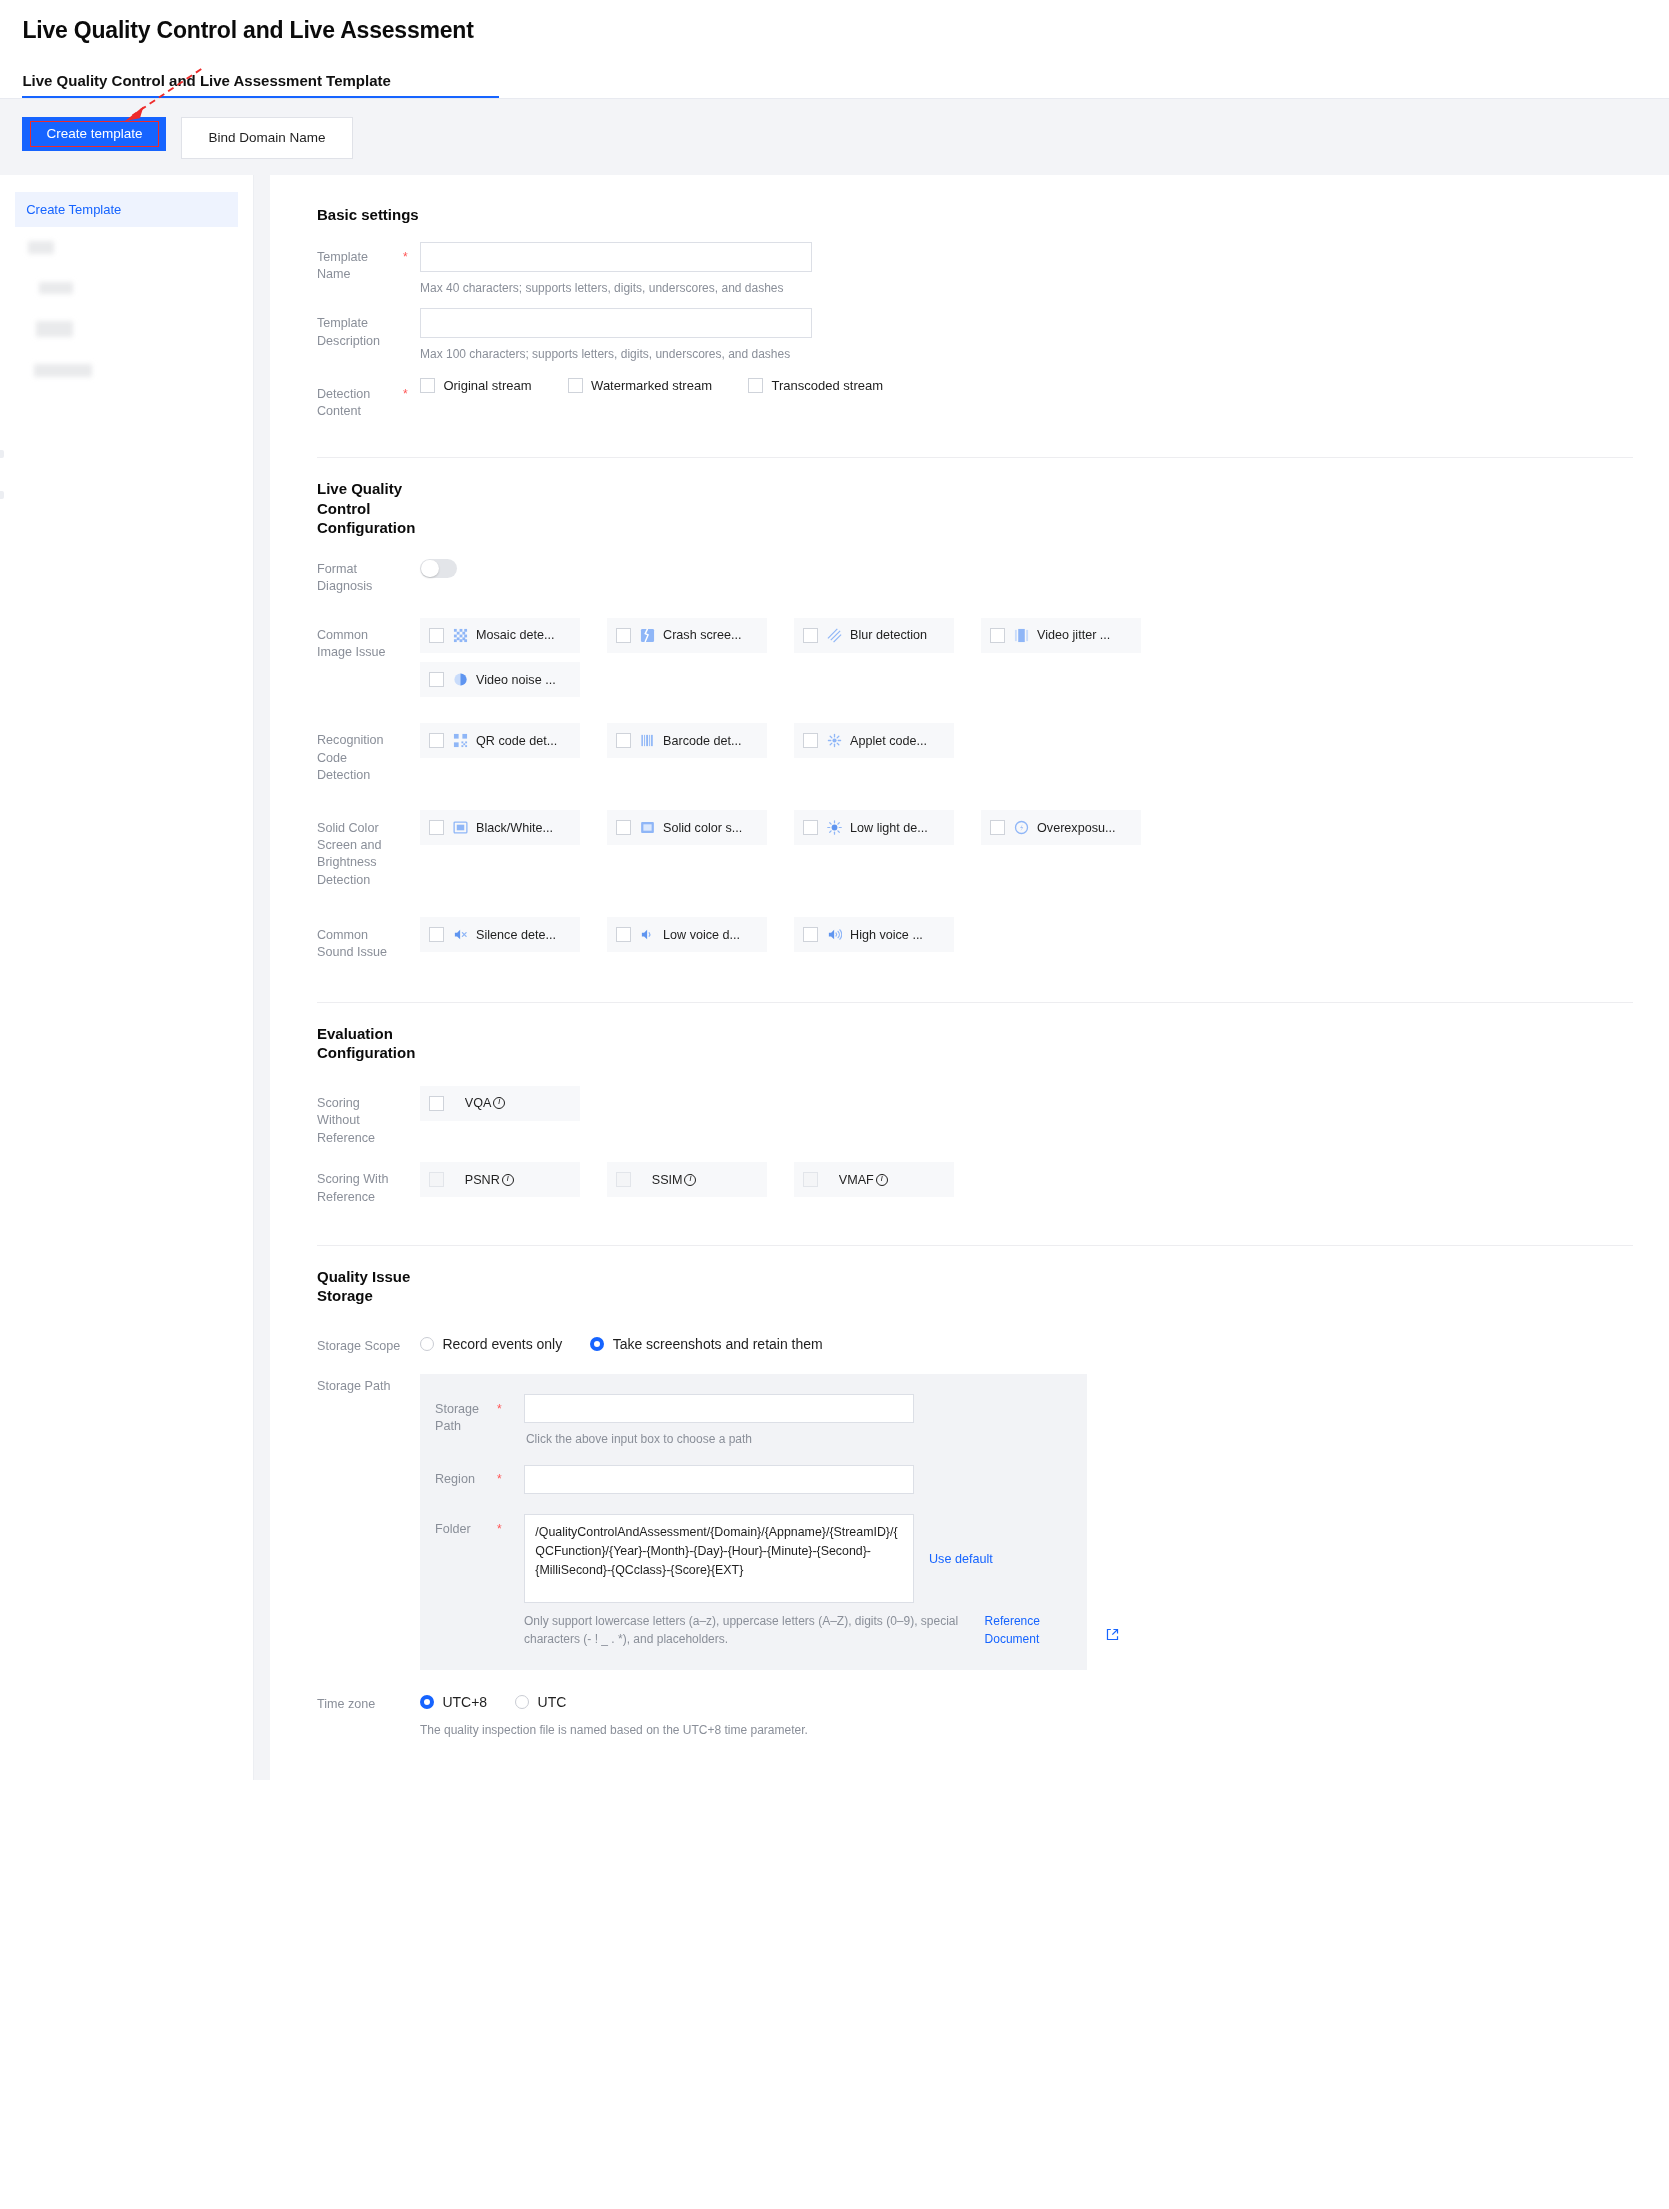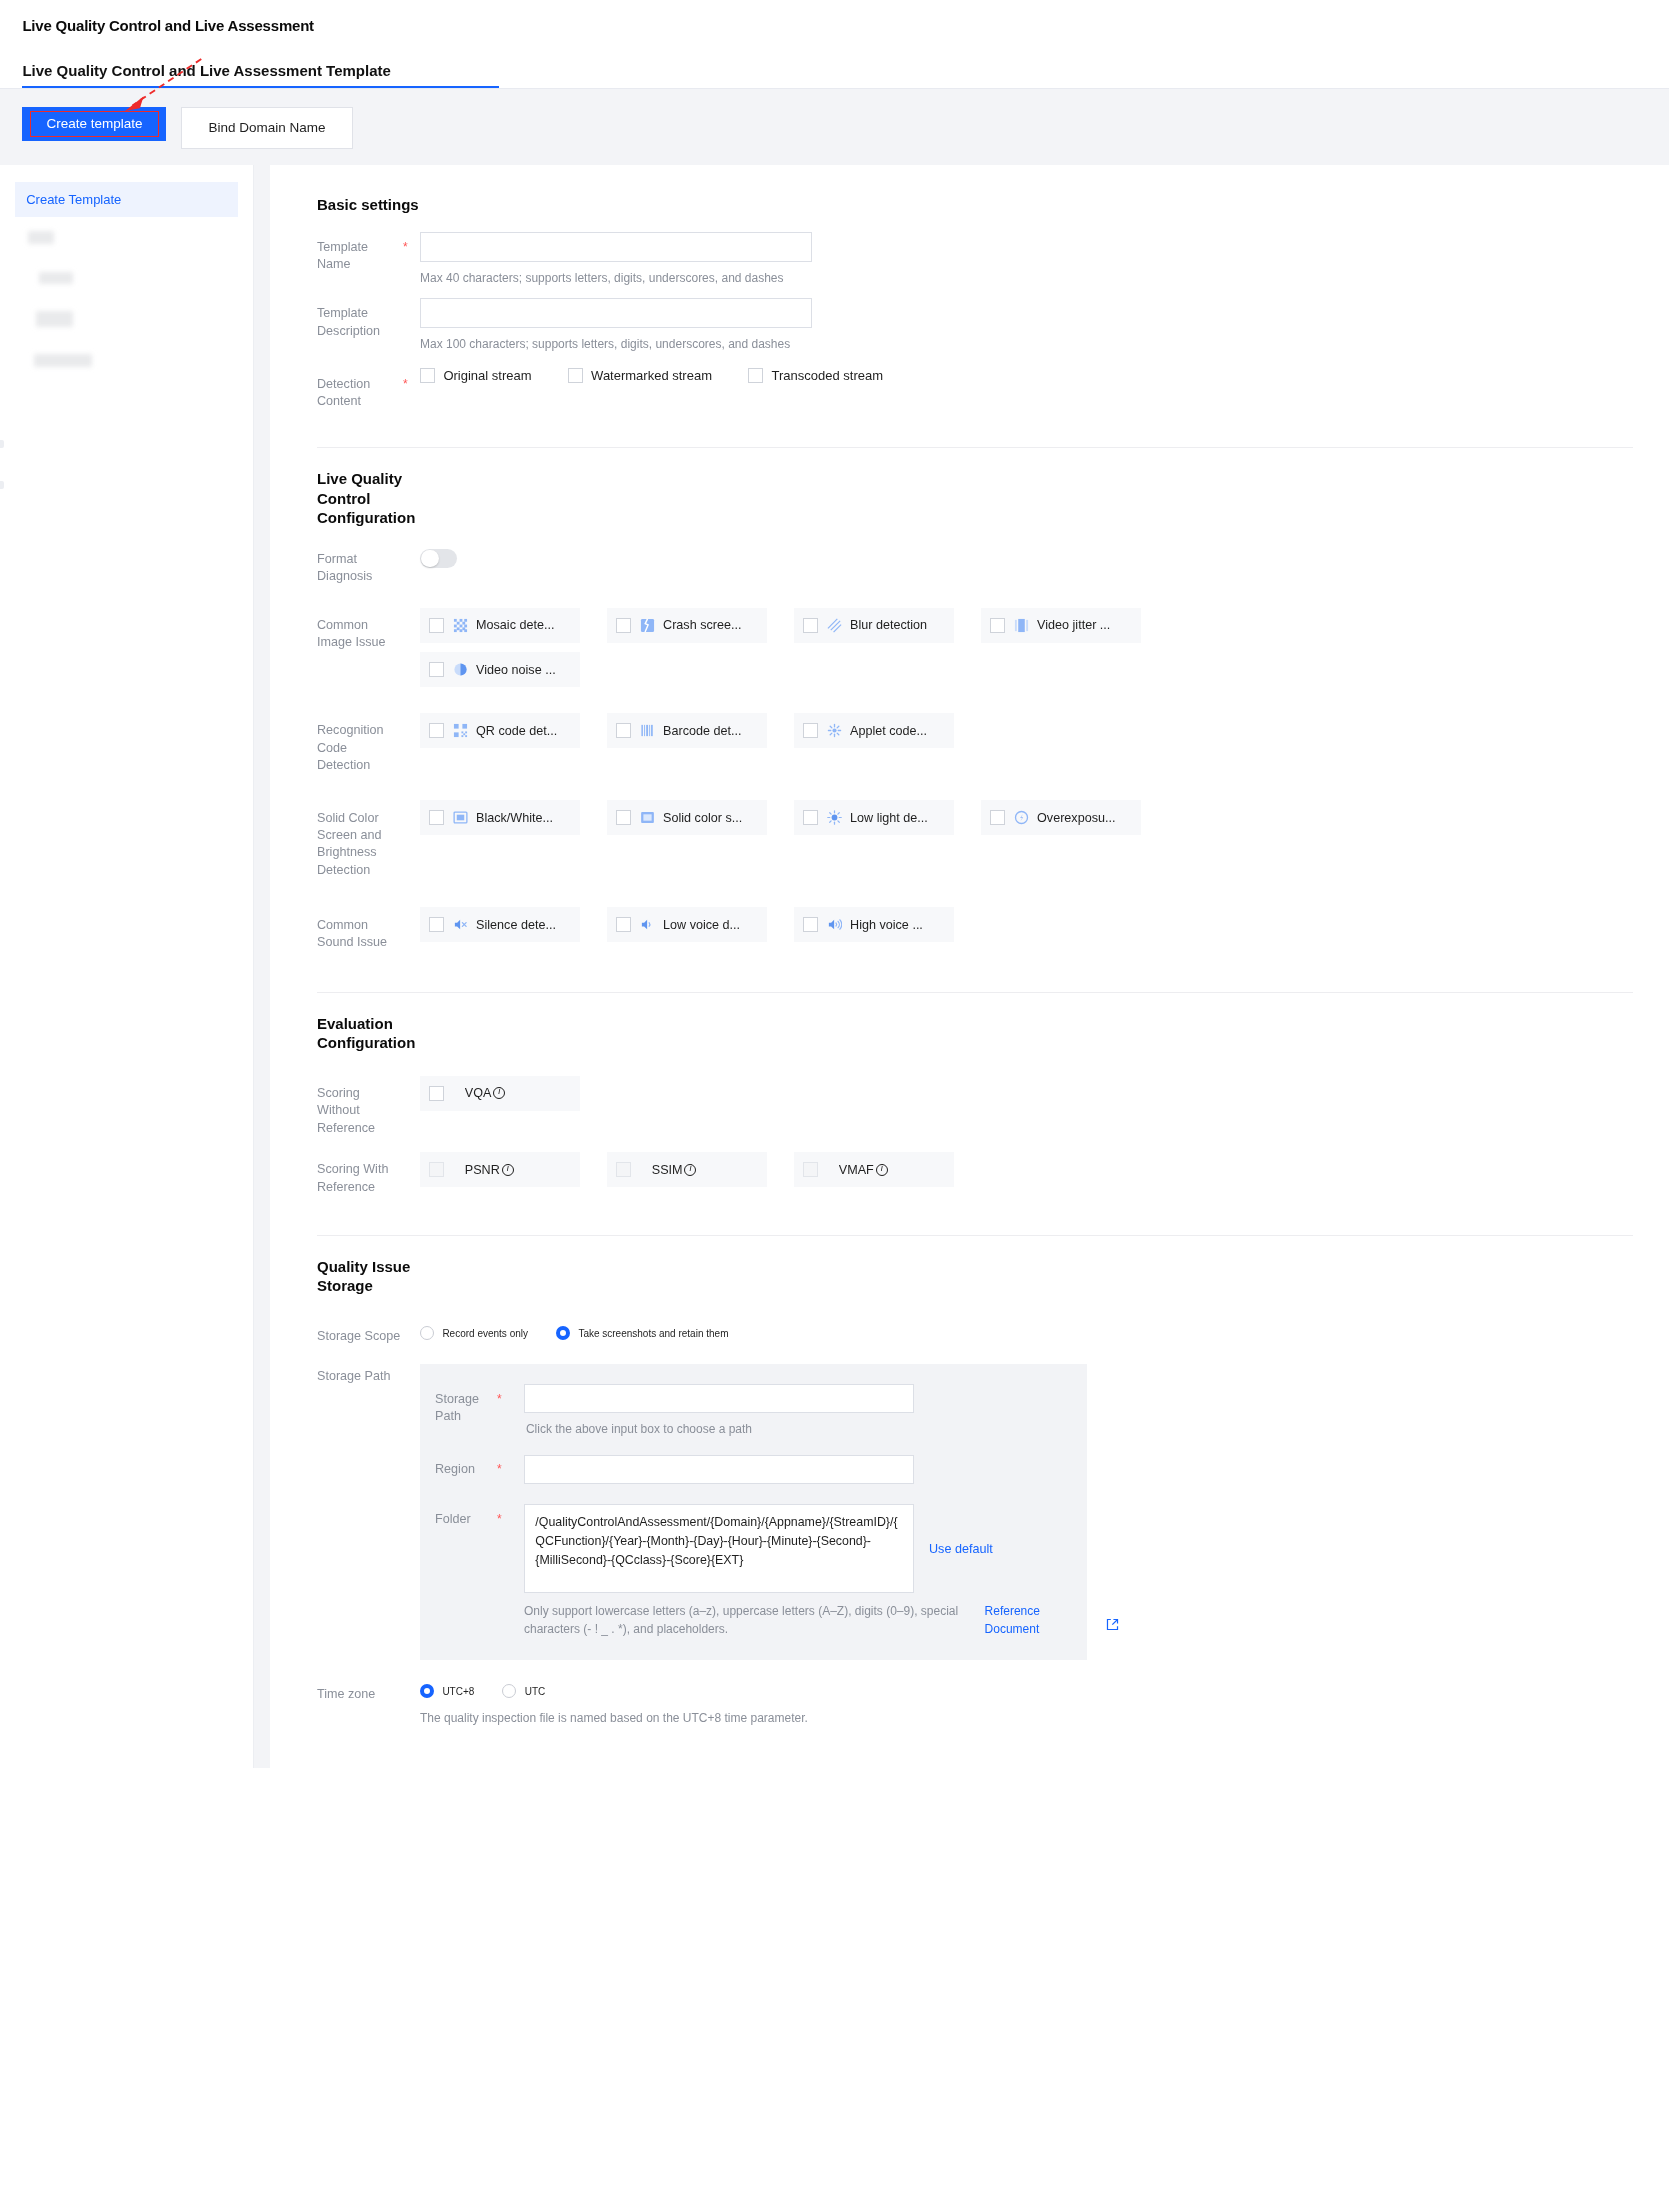--- a/index.html
+++ b/index.html
@@ -8,21 +8,21 @@
     width: 1670px;
     background: #ffffff;
     font-family: "Liberation Sans", sans-serif;
     color: #1f1f1f;
     -webkit-font-smoothing: antialiased;
   }
 
   
   .page-header { padding: 17px 22.4px 0 22.4px; background:#fff; }
   .page-title {
-    font-size: 15px; font-weight: bold; color:#0b0b0b; letter-spacing:-0.2px;
+    font-size: 23px; font-weight: bold; color:#0b0b0b; letter-spacing:-0.2px;
     margin: 0 0 28px 0;
   }
   .sub-tabbar {
     position: relative;
     padding-bottom: 9.3px;
   }
   .sub-tab-label {
     font-size: 15px; font-weight: bold; color:#111; display:inline-block;
   }
   .sub-tab-underline {
@@ -143,21 +143,21 @@
     display:inline-block; position:relative; flex:0 0 12px;
   }
   .info-i::after {
     content:"i"; position:absolute; left:0; right:0; top:-2.8px;
     text-align:center; font-size:9.3px; font-style:italic; line-height:13px;
   }
 
   
   .radio-row { display:flex; align-items:center; gap: 28px; }
   .rd-wrap { display:inline-flex; align-items:center; gap:8.4px; cursor:pointer;
-             font-size:10px; }
+             font-size:14px; }
   .rd { width:14px; height:14px; border-radius:50%; border:1.4px solid #c9ccd3;
         background:#fff; flex:0 0 14px; }
   .rd.on { border: 4.2px solid #1664ff; background:#fff; }
 
   
   .storage-panel { background:#f2f3f6; padding: 20.5px 24px 18.6px 15px; width: 667px; }
   .sp-row { display:flex; align-items:flex-start; margin-bottom: 3.7px; }
   .sp-label { width: 62px; flex:0 0 62px; font-size:12.6px; color:#8a8f99;
               line-height:1.38; padding-top:6.5px; }
   .sp-star { color:#f55; width:15px; flex:0 0 15px; padding-top:7.5px; font-size:12px; }

